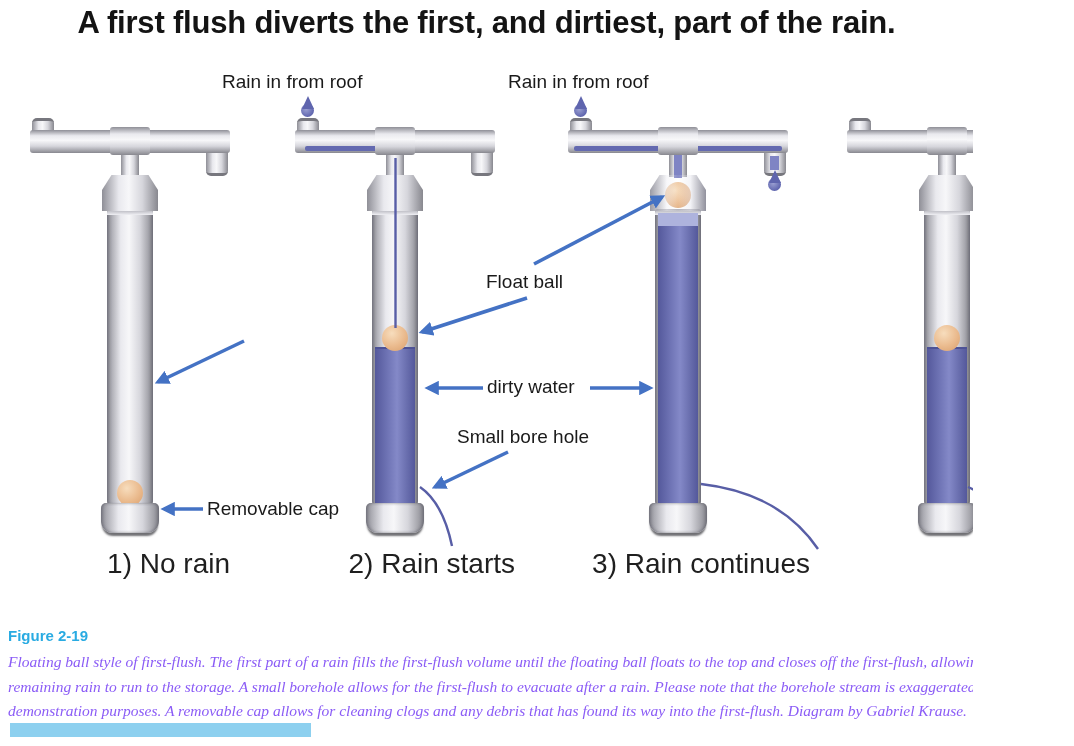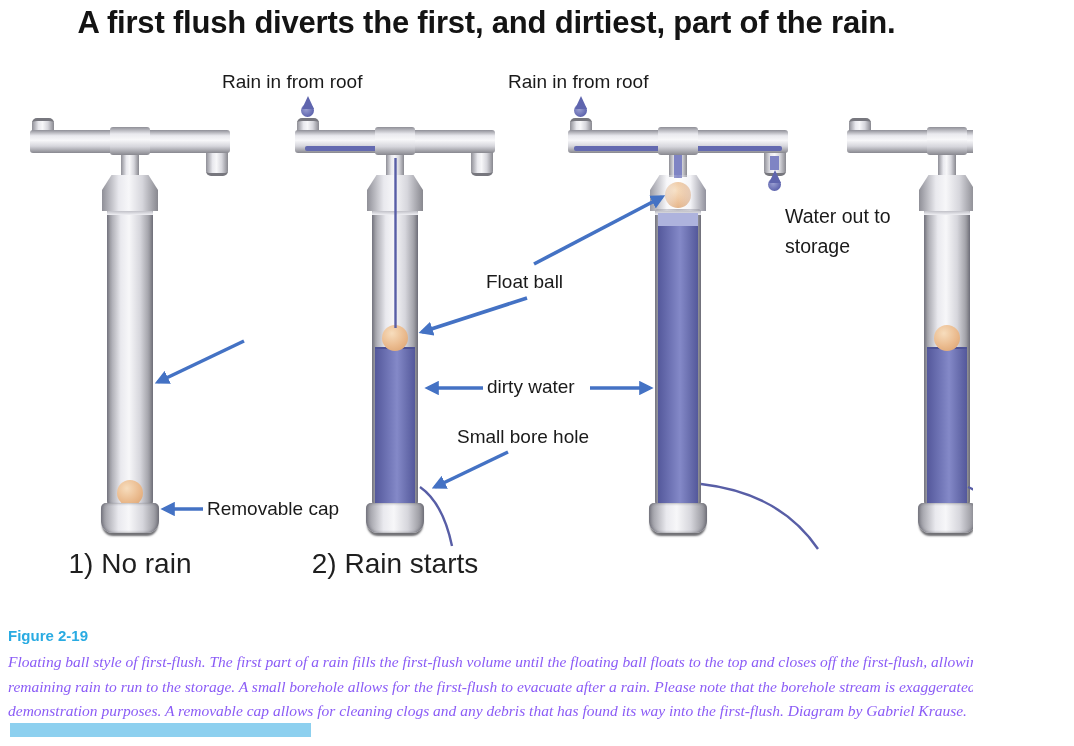--- a/index.html
+++ b/index.html
@@ -39,21 +39,21 @@
   .pipe-water { position:absolute; height:5px; top:28px; background:#646ab0; border-radius:2px; z-index:5; }
   .stub-water { position:absolute; background:#7f84c4; z-index:5; }
   .drop { position:absolute; width:13px; height:13px; border-radius:50%; z-index:20;
     background:radial-gradient(circle at 40% 40%,#9ba0d2,#5f65ae 70%); }
   .drop::before { content:""; position:absolute; bottom:8px; left:50%; transform:translateX(-50%);
     width:0; height:0; border-left:6.5px solid transparent; border-right:6.5px solid transparent;
     border-bottom:13px solid #5f65ae; }
   
   .lbl { position:absolute; font-size:19px; color:#1a1a1a; white-space:nowrap; z-index:40; }
   .lbl.wrap { white-space:normal; }
-  .stage { position:absolute; top:548px; font-size:28px; color:#1f1f1f; text-align:center; z-index:40; }
+  .stage { position:absolute; top:548px; font-size:28px; color:#1f1f1f; text-align:right; z-index:40; }
   
   .overlay { position:absolute; left:0; top:0; width:1074px; height:746px; z-index:30; pointer-events:none; }
   .arrow { stroke:var(--arrow,#4472c4); stroke-width:3.6; fill:none; }
   .stream { stroke:var(--stream,#585ea6); stroke-width:2.4; fill:none; }
   
   .figure-label { position:absolute; left:8px; top:627px; font-size:15px; font-weight:bold; color:var(--fig-blue,#29abe2); }
   .caption { position:absolute; left:8px; top:650px; width:1012px; font-family:"Liberation Serif", serif;
     font-style:italic; font-size:15.5px; line-height:24.5px; color:#8b5cf6; }
   .bar { position:absolute; left:10px; top:723px; width:301px; height:14px; background:var(--bar,#8dd0ef); }
 </style>
@@ -137,26 +137,26 @@
     <line class="arrow" x1="590" y1="388" x2="650" y2="388" marker-end="url(#ah)"></line>
     <line class="arrow" x1="508" y1="452" x2="435" y2="487" marker-end="url(#ah)"></line>
     <line class="stream" x1="395.5" y1="158" x2="395.5" y2="328"></line>
     <path class="stream" d="M420 487 Q 443 503 452 546"></path>
     <path class="stream" d="M701 484 Q 780 493 818 549"></path>
     <path class="stream" d="M968 487 Q 992 497 1006 526"></path>
   </svg>
 
   <div class="lbl" style="left:222px; top:71px">Rain in from roof</div>
   <div class="lbl" style="left:508px; top:71px">Rain in from roof</div>
-  <div class="lbl wrap" style="left:785px; top:201px; width:115px; line-height:30px; font-size:19.5px">Water out to storage</div>
   <div class="lbl" style="left:486px; top:271px">Float ball</div>
   <div class="lbl" style="left:487px; top:376px">dirty water</div>
   <div class="lbl" style="left:457px; top:426px">Small bore hole</div>
   <div class="lbl" style="left:207px; top:498px">Removable cap</div>
 
   <div class="stage" style="left:30px; width:200px">1) No rain</div>
   <div class="stage" style="left:275px; width:240px">2) Rain starts</div>
+  <div class="stage" style="left:546px; width:264px">3) Rain continues</div>
 
   <div class="figure-label">Figure 2-19</div>
   <div class="caption">Floating ball style of first-flush. The first part of a rain fills the first-flush volume until the floating ball floats to the top and closes off the first-flush, allowing the remaining rain to run to the storage. A small borehole allows for the first-flush to evacuate after a rain. Please note that the borehole stream is exaggerated for demonstration purposes. A removable cap allows for cleaning clogs and any debris that has found its way into the first-flush. Diagram by Gabriel Krause.</div>
   <div class="bar"></div>
 
 </div>
 
 </body></html>

